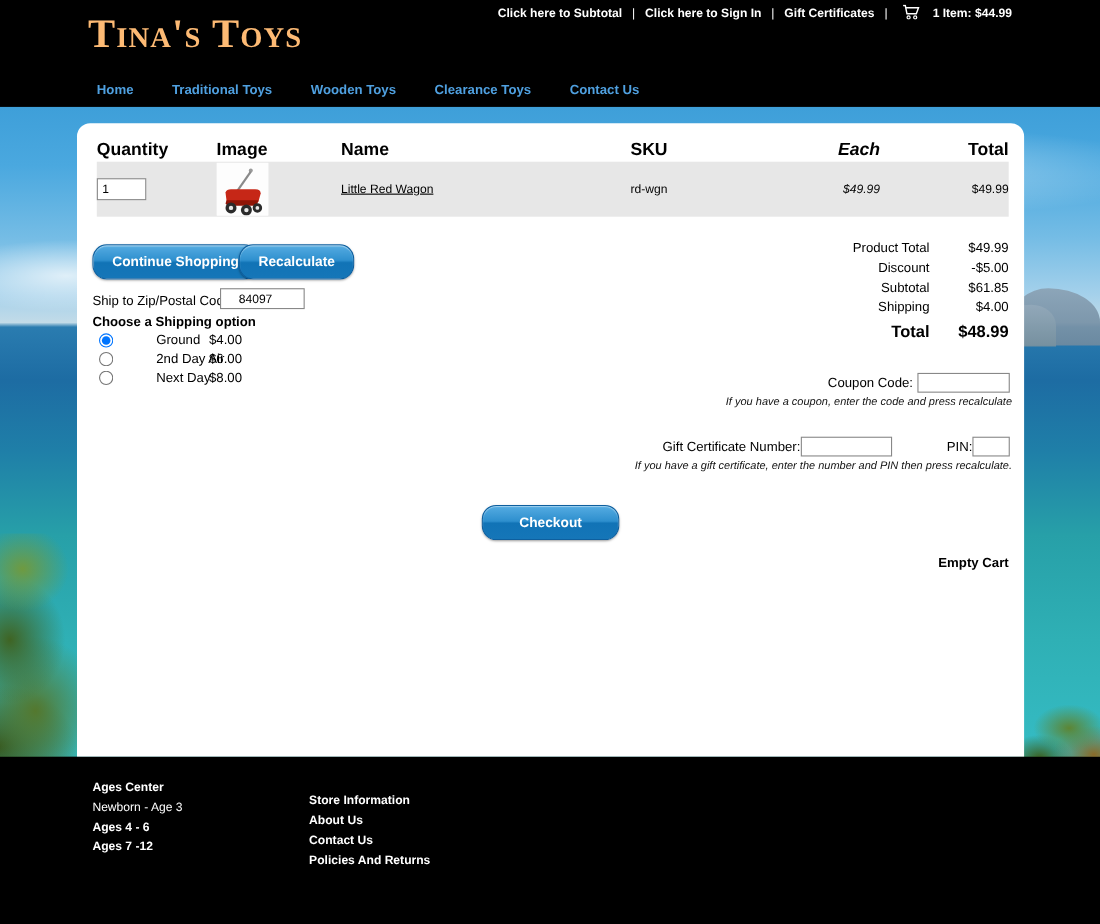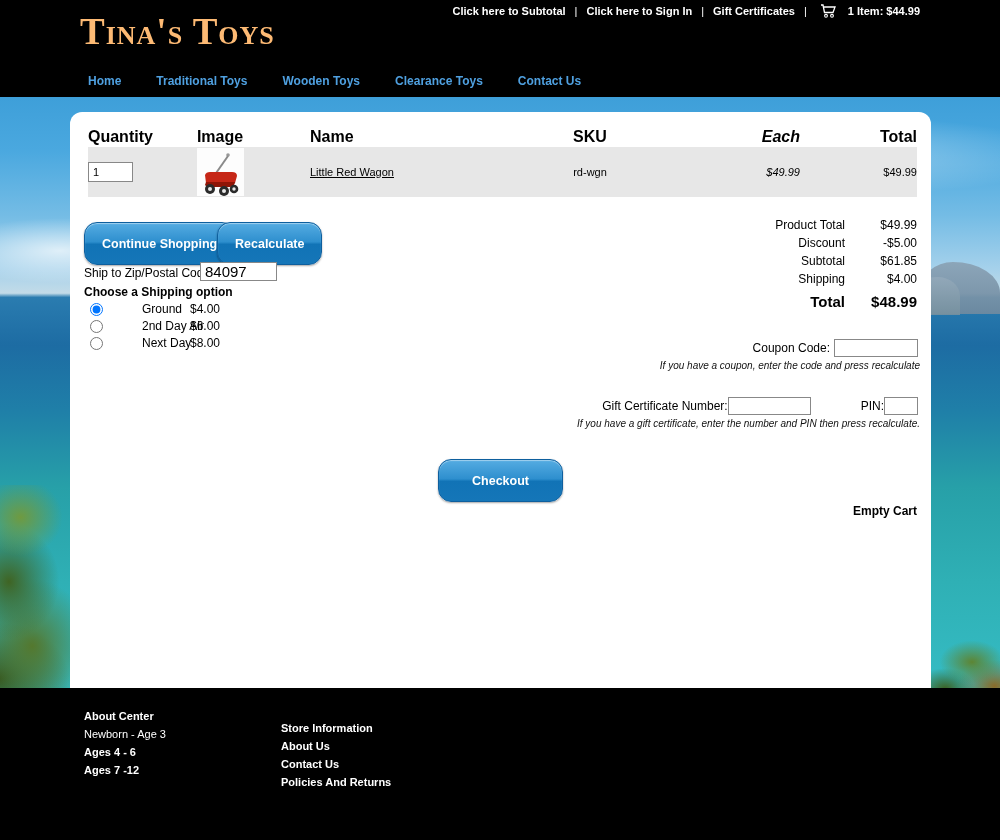--- a/index.html
+++ b/index.html
@@ -65,33 +65,33 @@
   .c-each { text-align:right; }
   .c-total { text-align:right; }
   .italic { font-style:italic; }
   .qty-input { width:45px; height:20px; border:1px solid #888; font-size:11px; padding:2px 4px;
                font-family:"Liberation Sans", sans-serif; background:#fff; }
   .thumb { display:inline-block; width:47px; height:48px; background:#fdfdfd; vertical-align:middle; }
   .product-link { color:#000; text-decoration:underline; cursor:pointer; font-size:11px; }
 
   
   .btn { display:inline-flex; align-items:center; justify-content:center; cursor:pointer;
-         height:43px; border-radius:13px; border:1px solid #0E5F9E; color:#fff;
+         height:32px; border-radius:13px; border:1px solid #0E5F9E; color:#fff;
          font-size:12.5px; font-weight:bold; padding:0 17px;
          background:linear-gradient(180deg,#55ACE2 0%, #2E8FCE 46%, #1173B6 52%, #1576B8 100%);
          box-shadow:0 1px 2px rgba(0,0,0,.35), inset 0 1px 1px rgba(255,255,255,.45); }
   .btn-continue { position:absolute; left:14px; top:110px; }
   .btn-recalculate { position:absolute; left:147px; top:110px; }
   .btn-checkout { position:absolute; left:368px; top:347px; width:125px; }
 
   
   .zip-row { position:absolute; left:14px; top:153px; font-size:12px; color:#000; }
   .zip-row label { vertical-align:middle; }
   .zip-input { position:absolute; left:130px; top:150px; width:77px; height:19px;
-               border:1px solid #888; font-size:15px; padding:2px 4px;
+               border:1px solid #888; font-size:11px; padding:2px 16px;
                font-family:"Liberation Sans", sans-serif; }
   .ship-heading { position:absolute; left:14px; top:173px; font-size:12px; font-weight:bold; }
   .ship-opt { position:absolute; left:20px; display:flex; align-items:flex-end; font-size:12px;gap:32px; }
   .ship-opt input { margin:0 7px 0 0; width:13px; height:13px; cursor:pointer; }
   .ship-price { position:absolute; left:100px; font-size:12px; }
 
   
   .totals { position:absolute; right:14px; top:104px; }
   .totals .row { display:flex; justify-content:flex-end; height:18px; align-items:center; font-size:12px; }
   .totals .lbl { width:130px; text-align:right; }
@@ -262,21 +262,21 @@
   </div>
   <div class="note gift-note">If you have a gift certificate, enter the number and PIN then press recalculate.</div>
 
   <div class="btn btn-checkout">Checkout</div>
 
   <a class="empty-cart">Empty Cart</a>
 </div>
 
 <div class="site-footer">
   <div class="fcol fcol-1">
-    <div class="fhead">About Center</div>
+    <div class="fhead">Ages Center</div>
     <a class="light">Newborn - Age 3</a>
     <a>Ages 4 - 6</a>
     <a>Ages 7 -12</a>
   </div>
   <div class="fcol fcol-2">
     <div class="fhead">Store Information</div>
     <a>About Us</a>
     <a>Contact Us</a>
     <a>Policies And Returns</a>
   </div>

